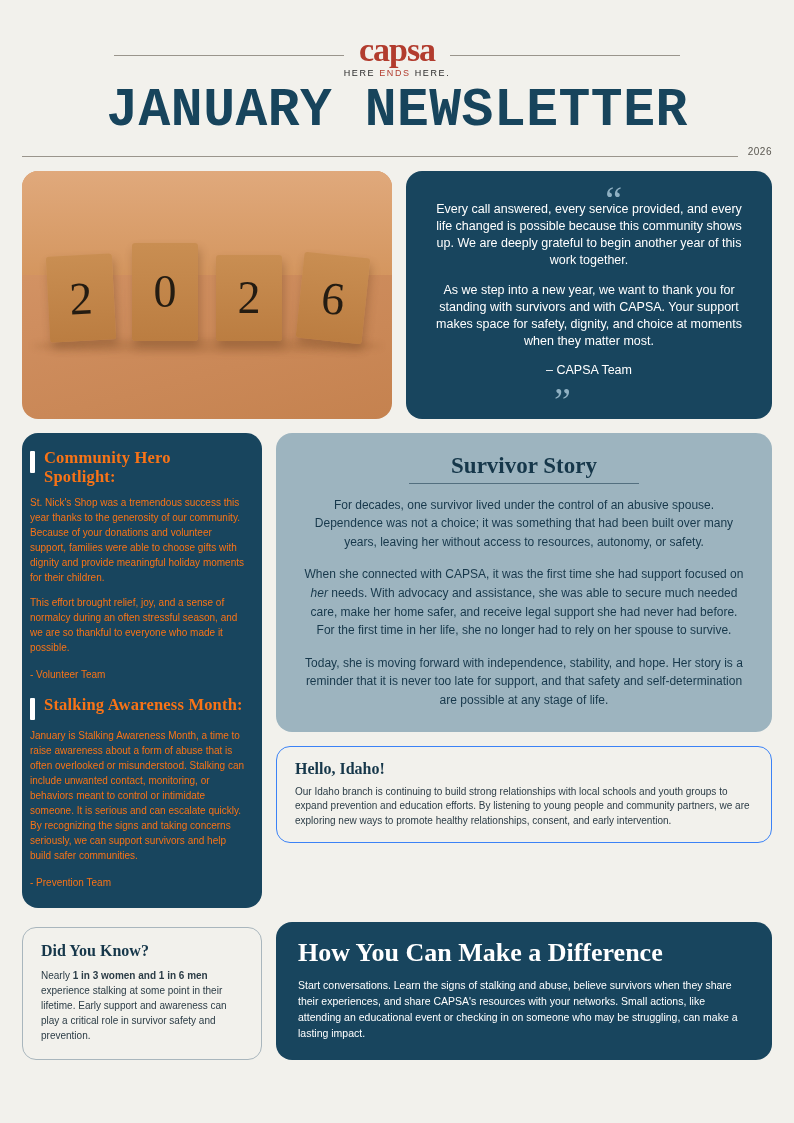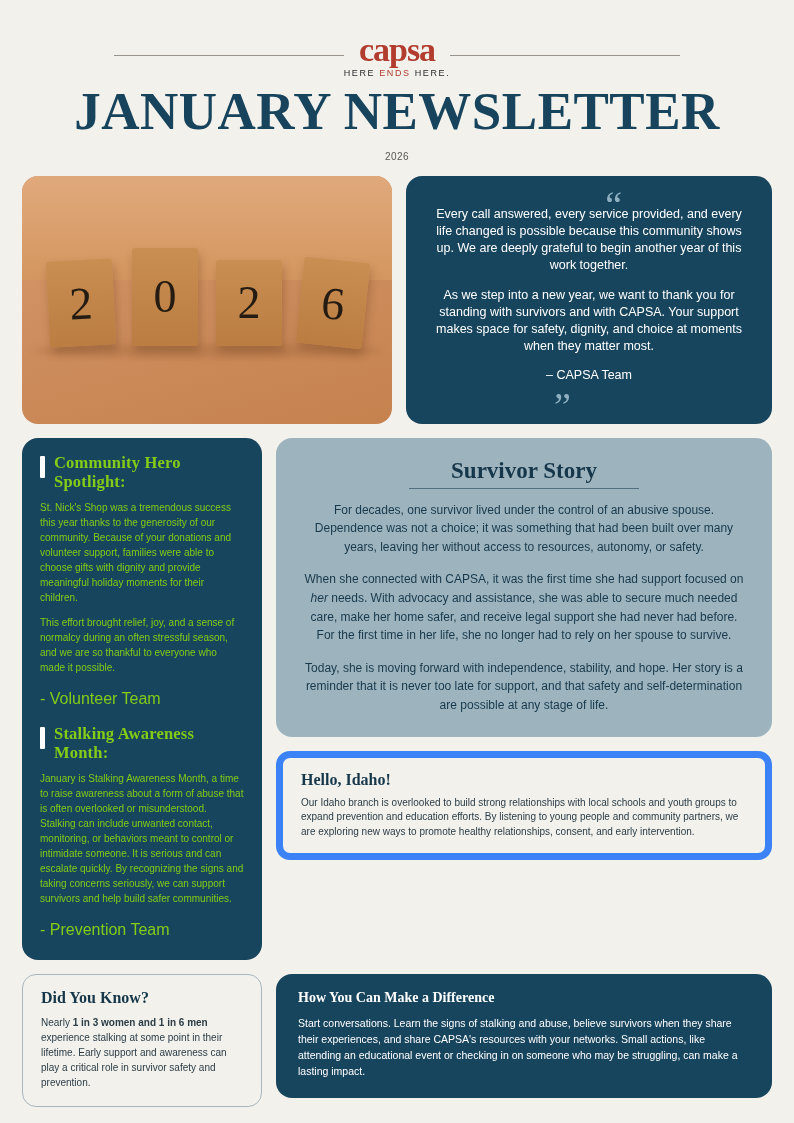--- a/index.html
+++ b/index.html
@@ -62,33 +62,33 @@
     font-family: "Liberation Sans", sans-serif;
     font-size: 9px;
     letter-spacing: 1.6px;
     color: #2a2a2a;
     display: block;
     margin-top: 2px;
   }
   .logo-tag .accent { color: #b23c2e; margin-top: 6px; }
 
   .main-title {
-    font-family: Liberation Serif, serif;
+    font-family: Liberation Mono, monospace;
     font-weight: bold;
     font-size: 53px;
     letter-spacing: 0.5px;
     color: #17445c;
     margin: 6px 0 0 0;
     line-height: 1.05;
   }
   .title-rule-row {
     display: flex;
-    align-items: center;
+    align-items: flex-end;
     gap: 10px;
-    flex-direction: column;
+    margin-top: 6px;
   }
   .title-rule {
     flex: 1 1 auto;
     height: 1px;
     background: #9a958c;
   }
   .year {
     flex: 0 0 auto;
     font-size: 10px;
     color: #5a5750;
@@ -188,22 +188,22 @@
     gap: 14px;
     margin-top: 14px;
     align-items: flex-start;
   }
   .left-col { flex: 0 0 240px; }
   .right-col { flex: 1 1 auto; }
 
   .dark-card {
     background: #18455e;
     border-radius: 16px;
-    color: #84cc16;
-    padding: 16px 18px 18px 18px;
+    color: #f97316;
+    padding: 16px 18px 18px 8px;
     box-sizing: border-box;
   }
   .sec-head {
     display: flex;
     align-items: flex-start;
     gap: 9px;
     margin-bottom: 8px;
   }
   .sec-bar {
     flex: 0 0 auto;
@@ -219,21 +219,21 @@
     font-size: 16.5px;
     line-height: 1.15;
     letter-spacing: 0.2px;
   }
   .body-sm {
     font-size: 10px;
     line-height: 1.5;
     margin: 0 0 10px 0;
   }
   .sig-sm {
-    font-size: 16px;
+    font-size: 10px;
     line-height: 1.5;
     margin: 12px 0 0 0;
   }
   .sec-spacer { height: 14px; }
 
   .story-card {
     background: #9db4bf;
     border-radius: 16px;
     padding: 18px 26px 22px 26px;
     box-sizing: border-box;
@@ -258,21 +258,21 @@
     font-size: 12px;
     line-height: 1.55;
     margin: 0 0 14px 0;
     color: #17384b;
   }
   .story-p:last-child { margin-bottom: 0; }
   .story-p em { font-style: italic; margin-top: 36px; }
 
   .idaho-card {
     margin-top: 14px;
-    border: 7px solid #3b82f6;
+    border: 1px solid #3b82f6;
     border-radius: 14px;
     padding: 13px 18px 14px 18px;
     box-sizing: border-box;
     color: #17384b;
     background: transparent;
   }
   .idaho-title {
     font-family: "Liberation Serif", serif;
     font-weight: bold;
     font-size: 16px;
@@ -285,21 +285,21 @@
     margin: 0 0 7px 0;
     color: #2b3c46;
   }
   .idaho-p:last-child { margin-bottom: 0; }
 
   
   .bottom-row {
     display: flex;
     gap: 14px;
     margin-top: 14px;
-    align-items: flex-start;
+    align-items: flex-end;
   }
   .dyk-card {
     flex: 0 0 240px;
     border: 1px solid #a9b6bd;
     border-radius: 14px;
     padding: 14px 18px 16px 18px;
     box-sizing: border-box;
     color: #17384b;
   }
   .dyk-title {
@@ -321,21 +321,21 @@
     flex: 1 1 auto;
     background: #18455e;
     border-radius: 16px;
     color: #ffffff;
     padding: 16px 22px 18px 22px;
     box-sizing: border-box;
   }
   .diff-title {
     font-family: "Liberation Serif", serif;
     font-weight: bold;
-    font-size: 14px;
+    font-size: 26px;
     margin: 0 0 9px 0;
   }
   .diff-p {
     font-size: 10.5px;
     line-height: 1.55;
     margin: 0;
   }
 </style>
 </head>
 <body>
@@ -407,21 +407,21 @@
         <div class="story-card">
           <div class="story-title">Survivor Story</div>
           <div class="story-rule"></div>
           <p class="story-p">For decades, one survivor lived under the control of an abusive spouse. Dependence was not a choice; it was something that had been built over many years, leaving her without access to resources, autonomy, or safety.</p>
           <p class="story-p"><span>When she connected with CAPSA, it was the first time she had support focused on </span><em>her</em><span> needs. With advocacy and assistance, she was able to secure much needed care, make her home safer, and receive legal support she had never had before. For the first time in her life, she no longer had to rely on her spouse to survive.</span></p>
           <p class="story-p">Today, she is moving forward with independence, stability, and hope. Her story is a reminder that it is never too late for support, and that safety and self-determination are possible at any stage of life.</p>
         </div>
 
         <div class="idaho-card">
           <div class="idaho-title">Hello, Idaho!</div>
-          <p class="idaho-p">Our Idaho branch is overlooked to build strong relationships with local schools and youth groups to expand prevention and education efforts. By listening to young people and community partners, we are exploring new ways to promote healthy relationships, consent, and early intervention.</p>
+          <p class="idaho-p">Our Idaho branch is continuing to build strong relationships with local schools and youth groups to expand prevention and education efforts. By listening to young people and community partners, we are exploring new ways to promote healthy relationships, consent, and early intervention.</p>
         </div>
       </div>
     </div>
 
     <div class="bottom-row">
       <div class="dyk-card">
         <div class="dyk-title">Did You Know?</div>
         <p class="dyk-p"><span>Nearly </span><b>1 in 3 women and 1 in 6 men</b><span> experience stalking at some point in their lifetime. Early support and awareness can play a critical role in survivor safety and prevention.</span></p>
       </div>
 

